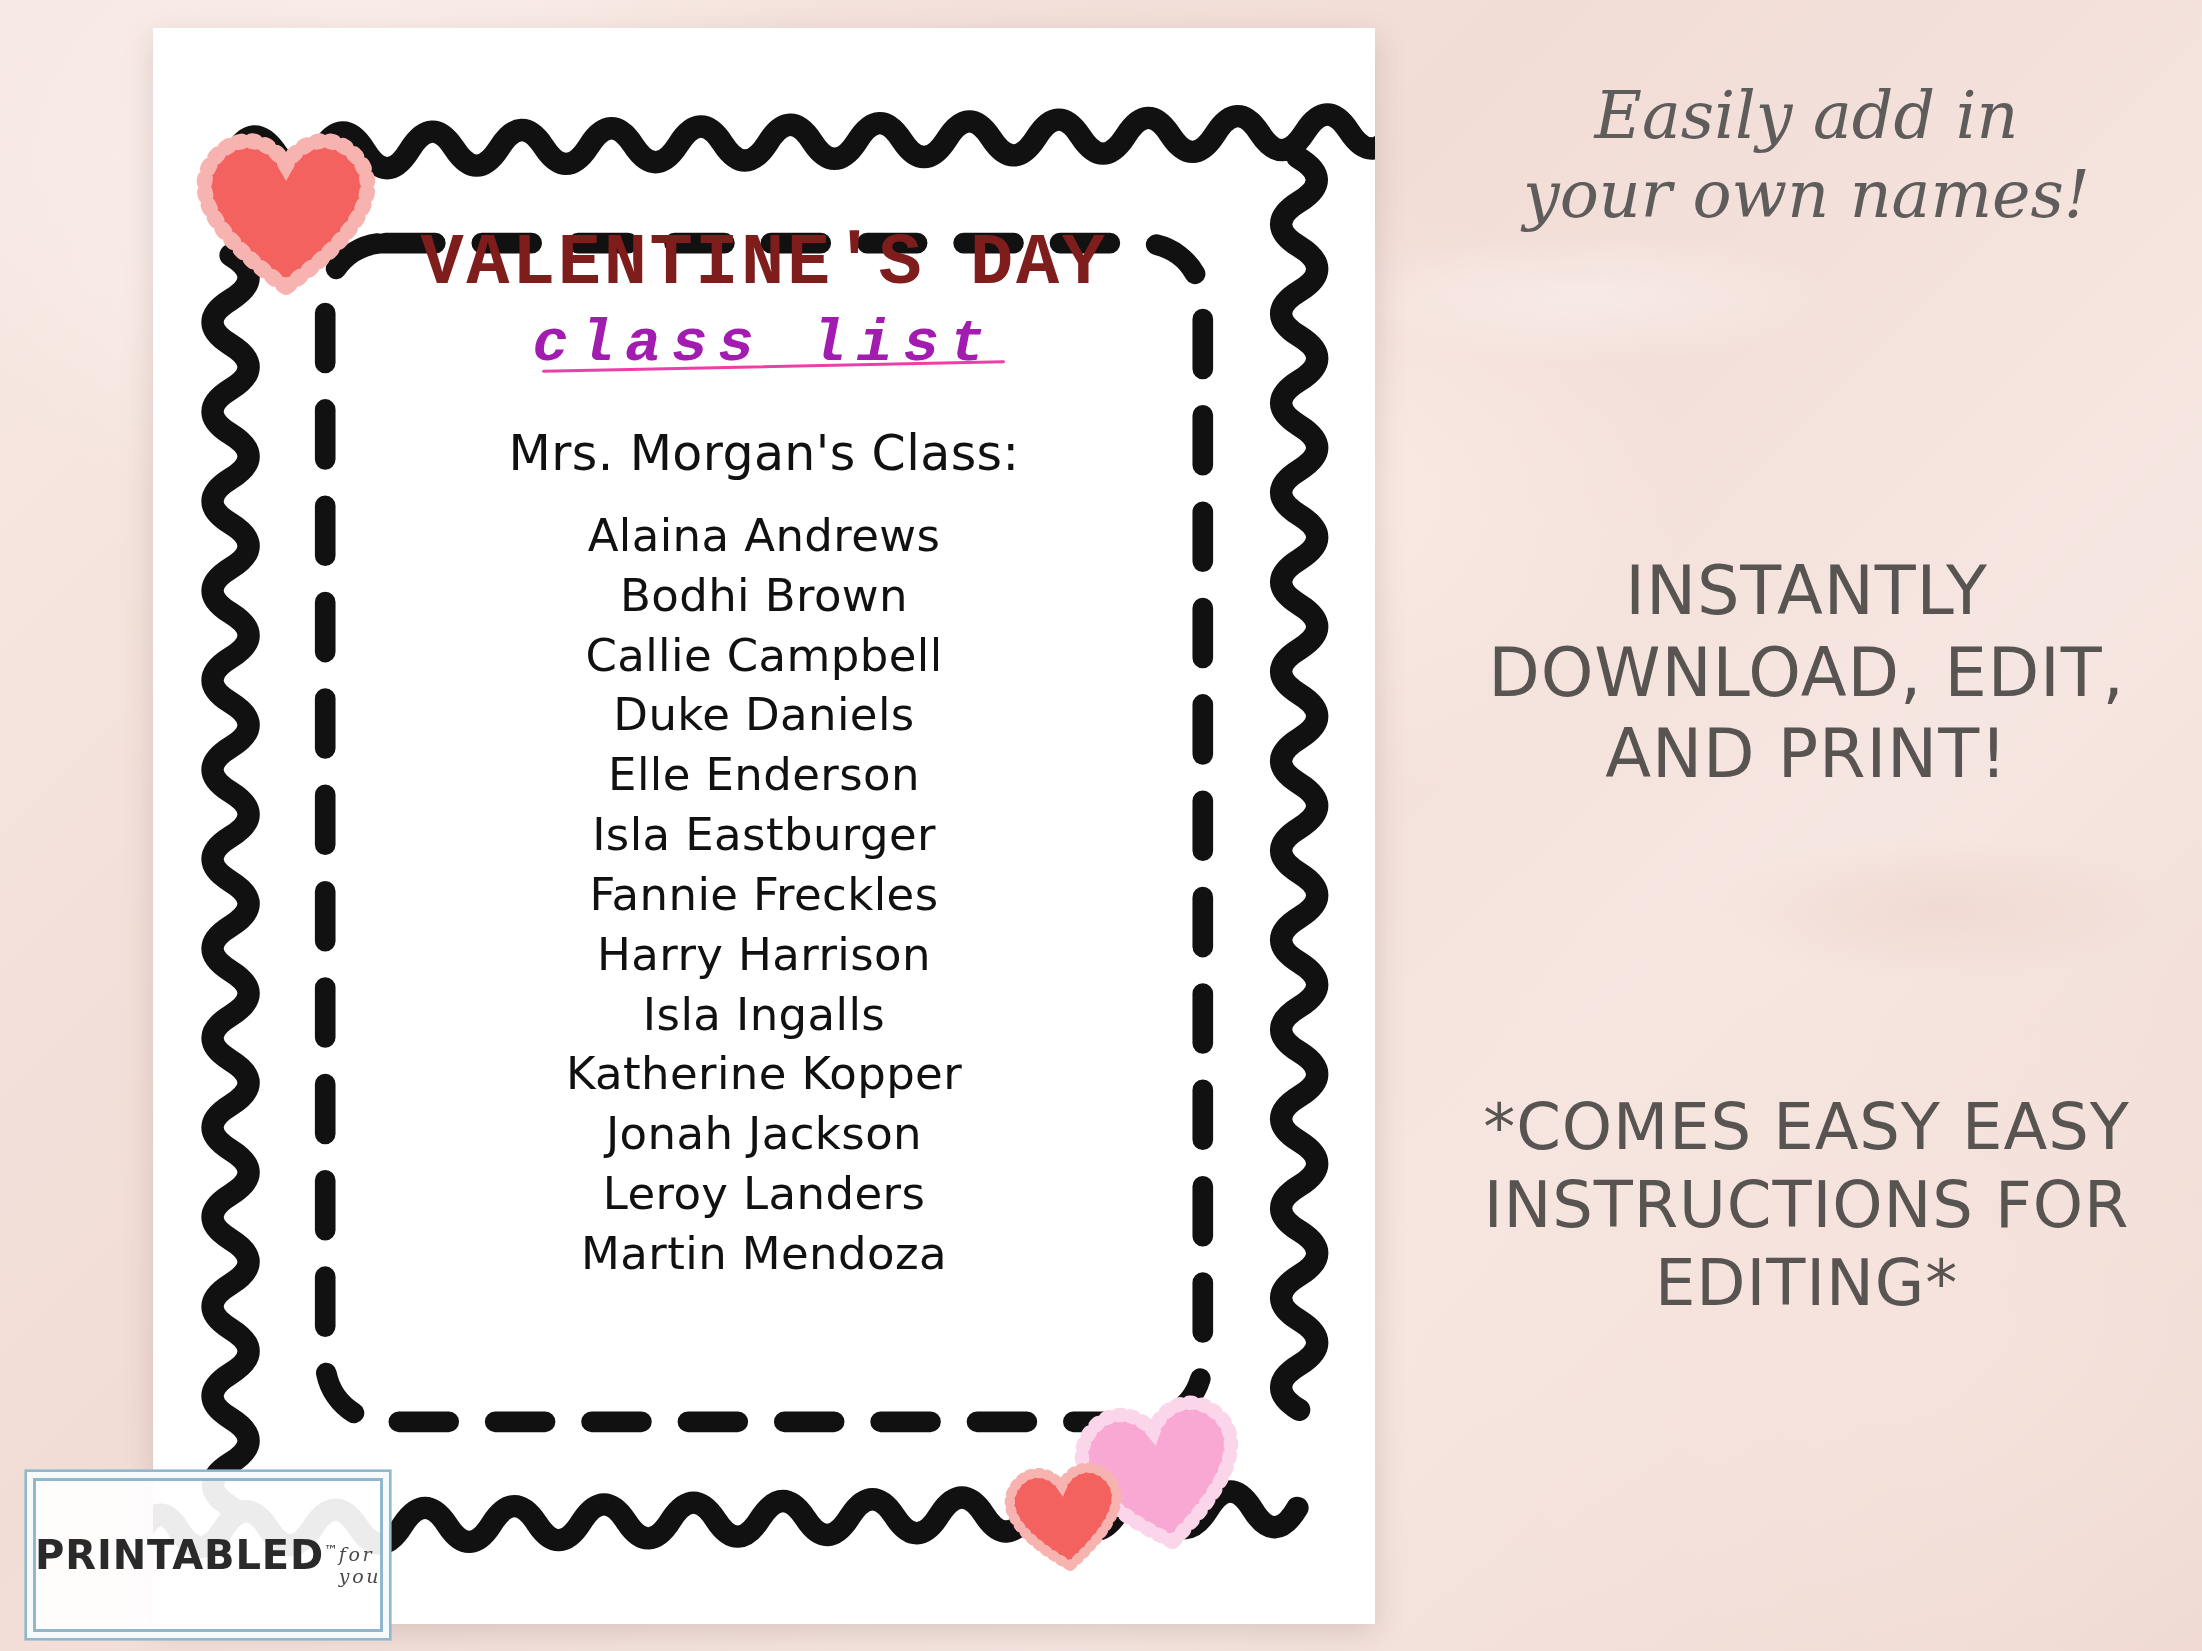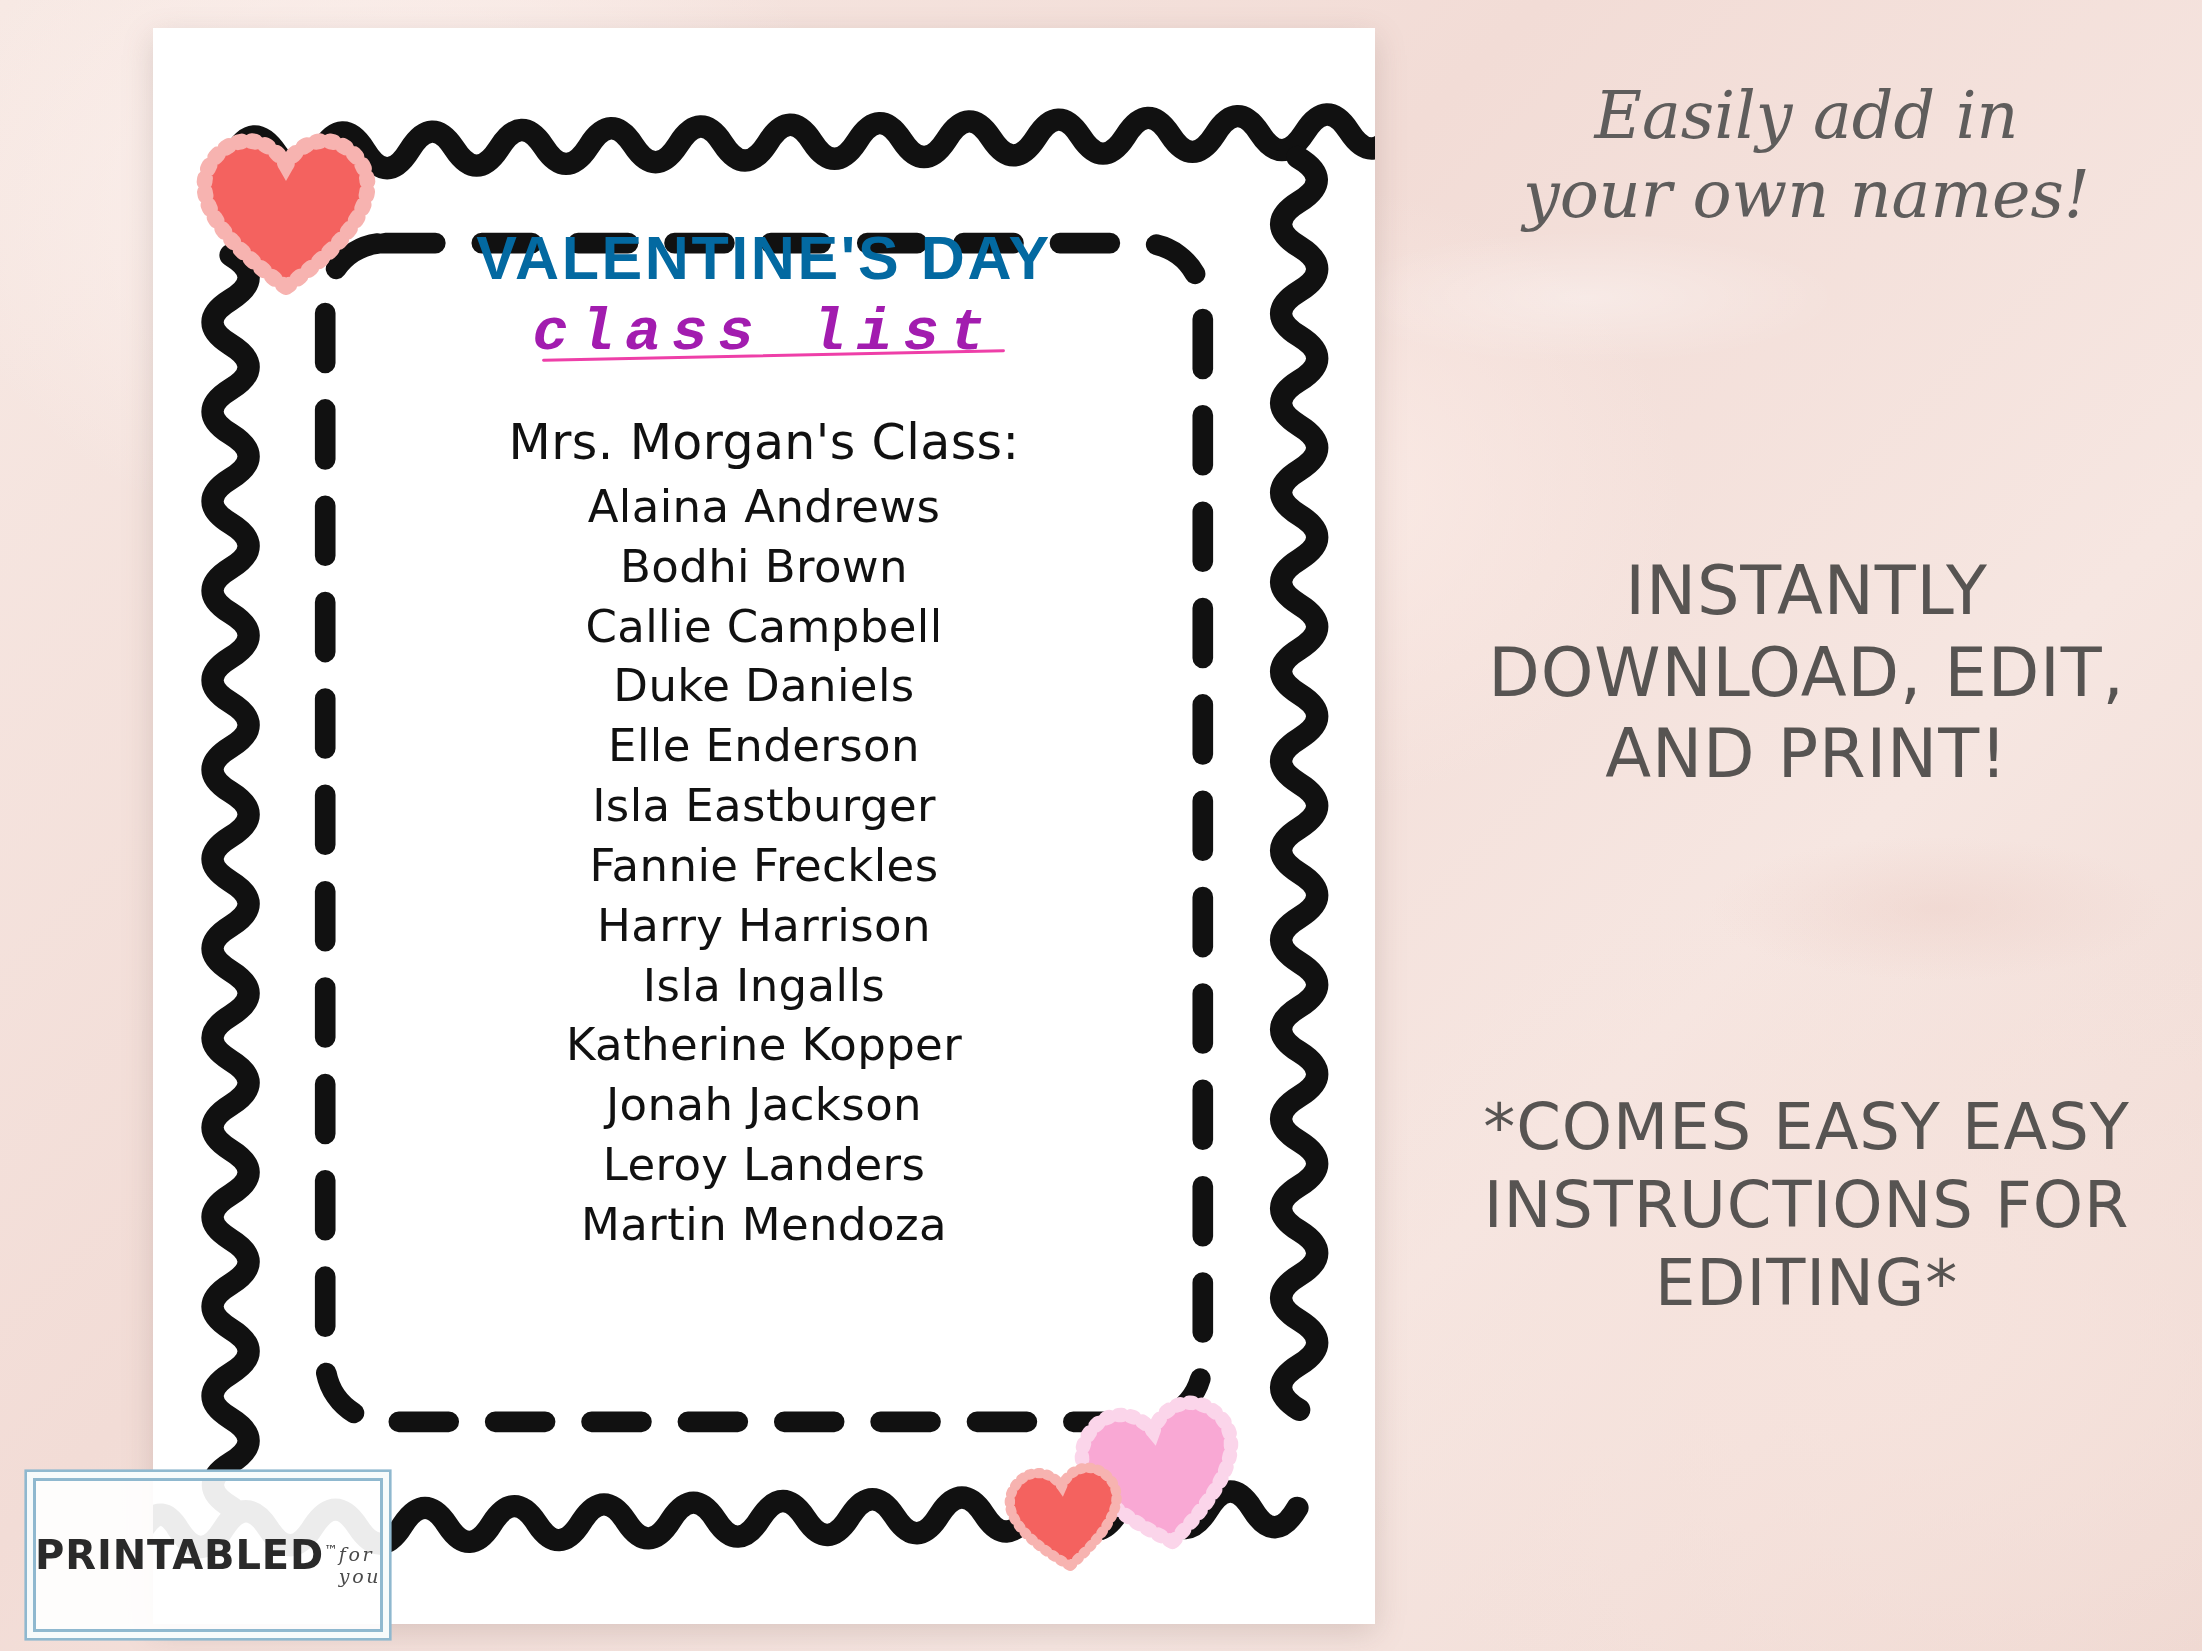--- a/index.html
+++ b/index.html
@@ -67,25 +67,25 @@
 
   .content {
     position: absolute;
     left: 0;
     right: 0;
     top: 200px;
     text-align: center;
   }
 
   .title-main {
-    font-family: Liberation Sans, sans-serif;
+    font-family: Liberation Mono, monospace;
     font-weight: bold;
-    font-size: 61px;
+    font-size: 72px;
     letter-spacing: 2.6px;
-    color: #0369a1;
+    color: #7f1d1d;
     line-height: 1;
     margin: 0;
   }
 
   .title-script {
     font-family: Liberation Mono, monospace;
     font-style: italic;
     font-weight: bold;
     font-size: 60px;
     color: #a21caf;
@@ -109,21 +109,21 @@
 
   .class-label {
     margin-top: 43px;
     font-family: "DejaVu Sans", sans-serif;
     font-size: 49px;
     color: #111;
     letter-spacing: 0.4px;
   }
 
   .names {
-    margin: 6px 0 0 0;
+    margin: 24px 0 0 0;
     padding: 0;
     list-style: none;
   }
   .names li {
     font-family: "DejaVu Sans", sans-serif;
     font-size: 45px;
     color: #111;
     line-height: 1.33;
     letter-spacing: 0.4px;
   }

